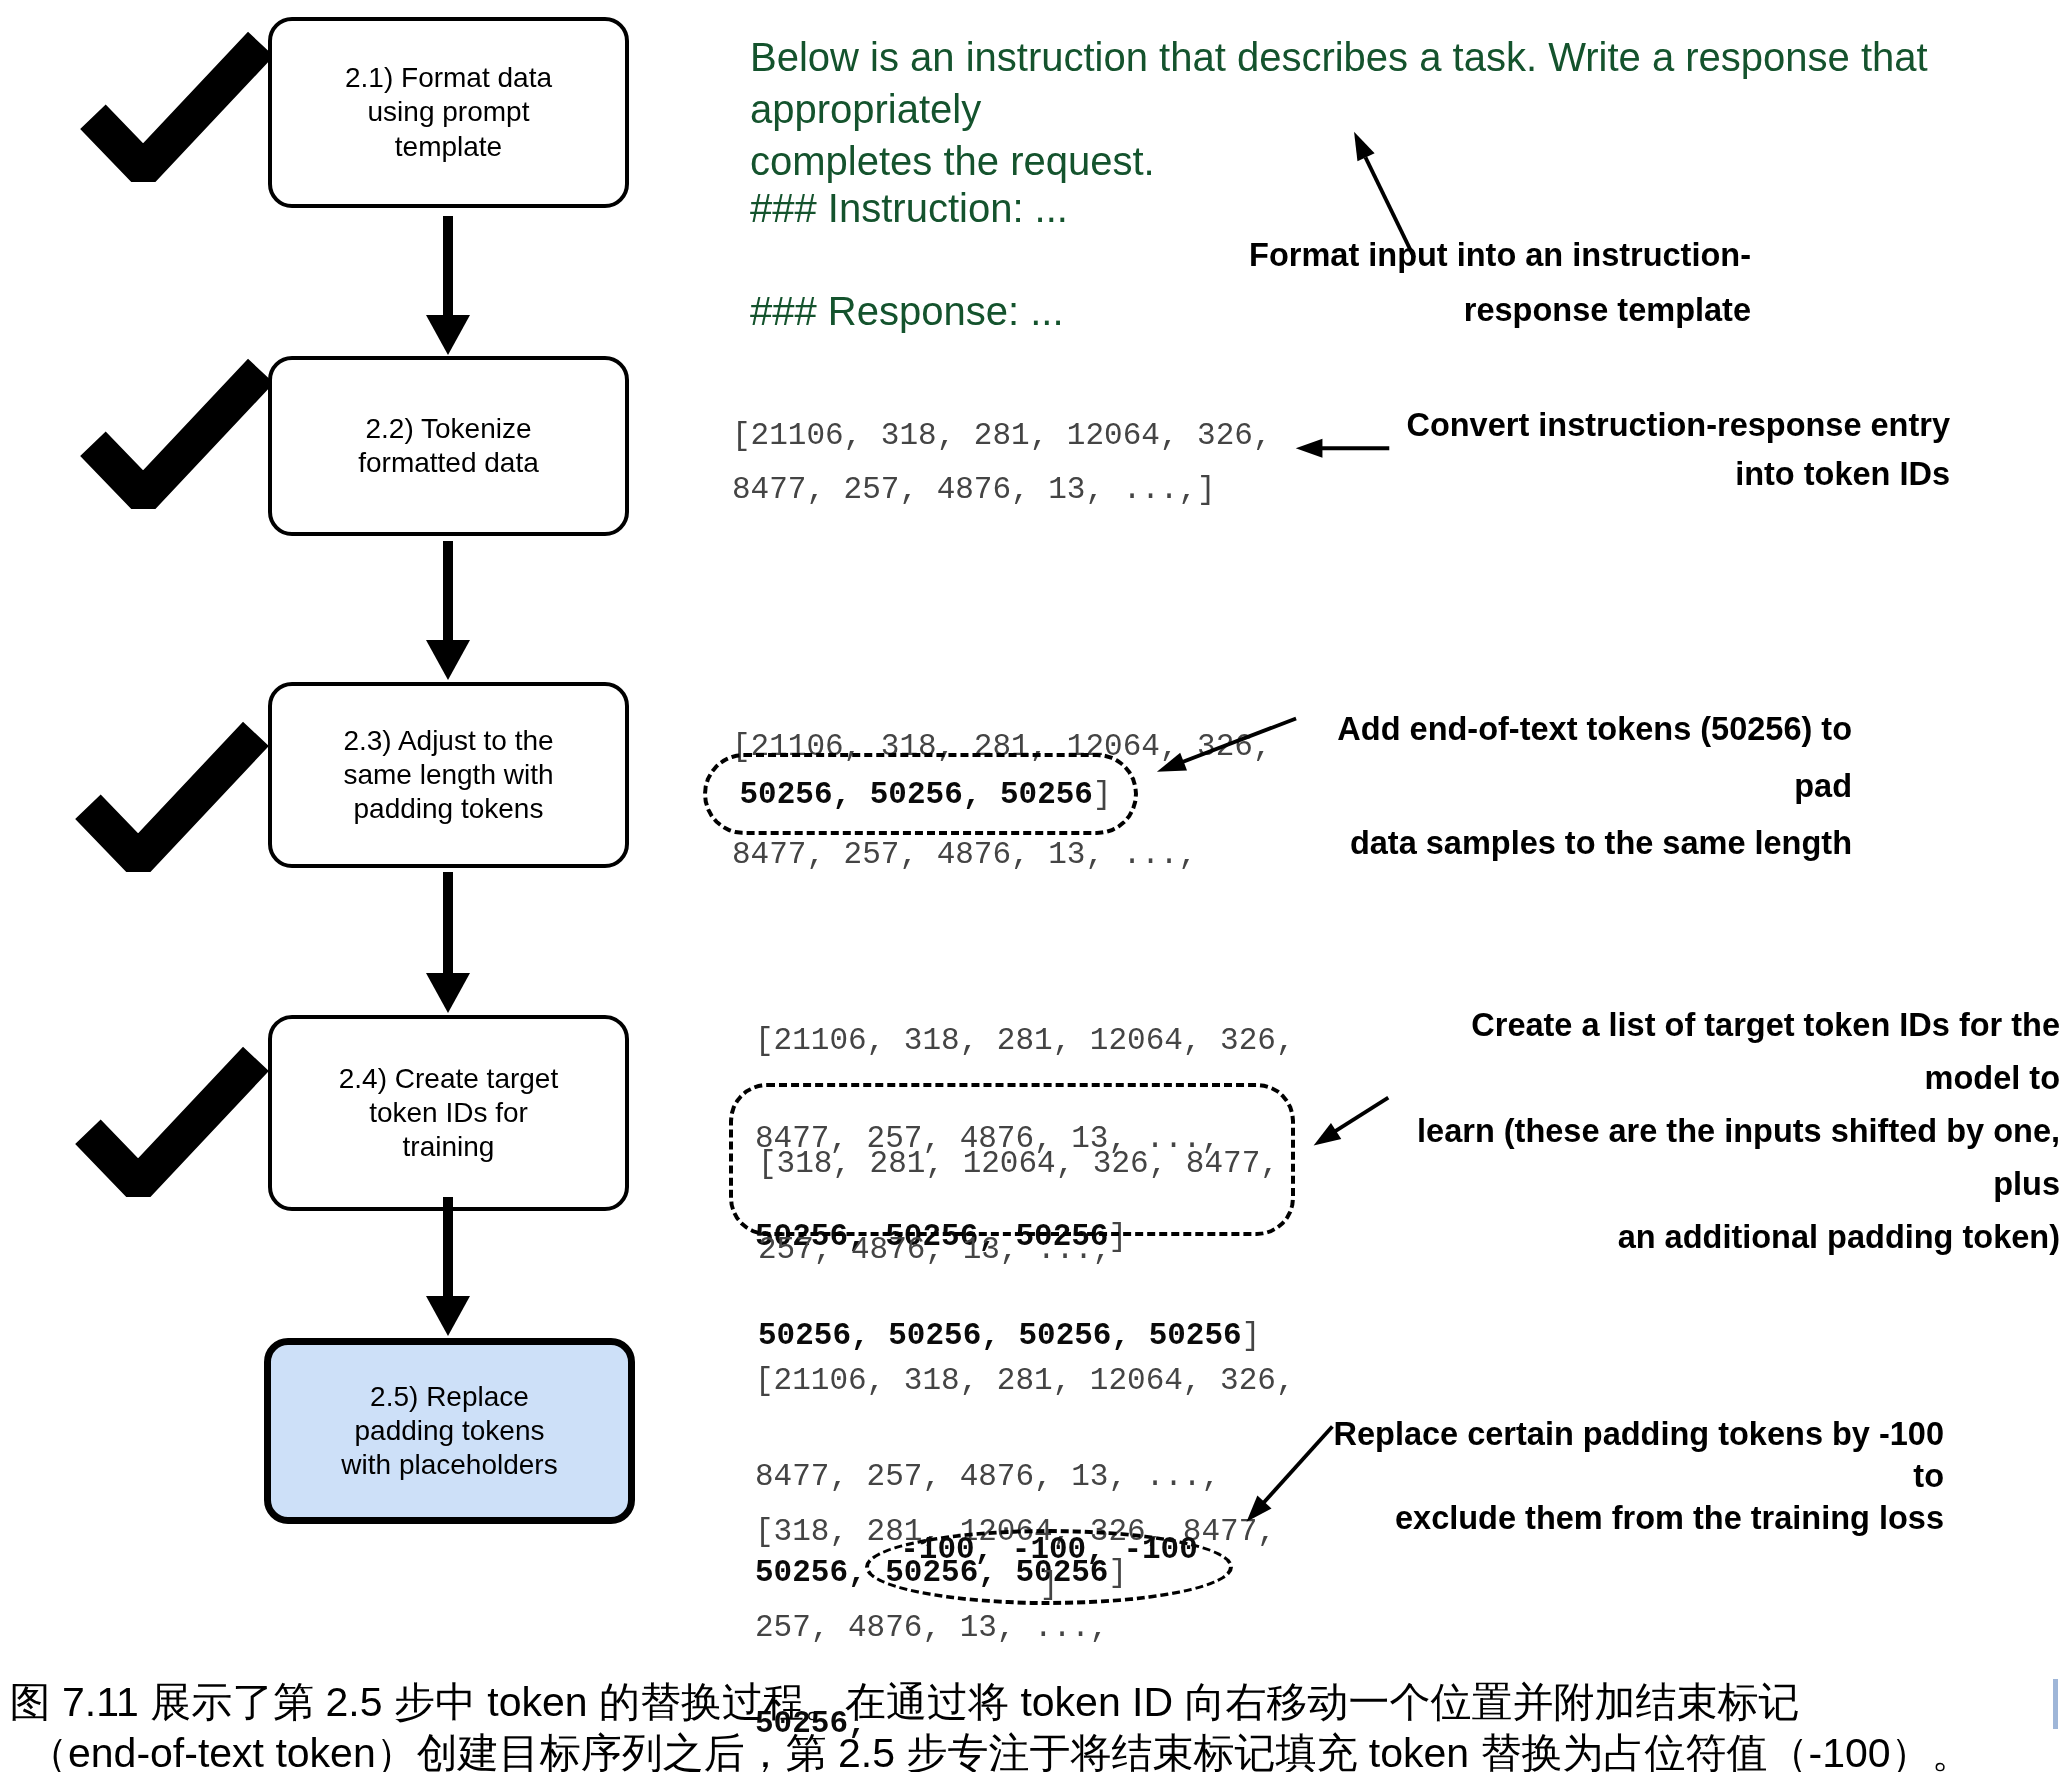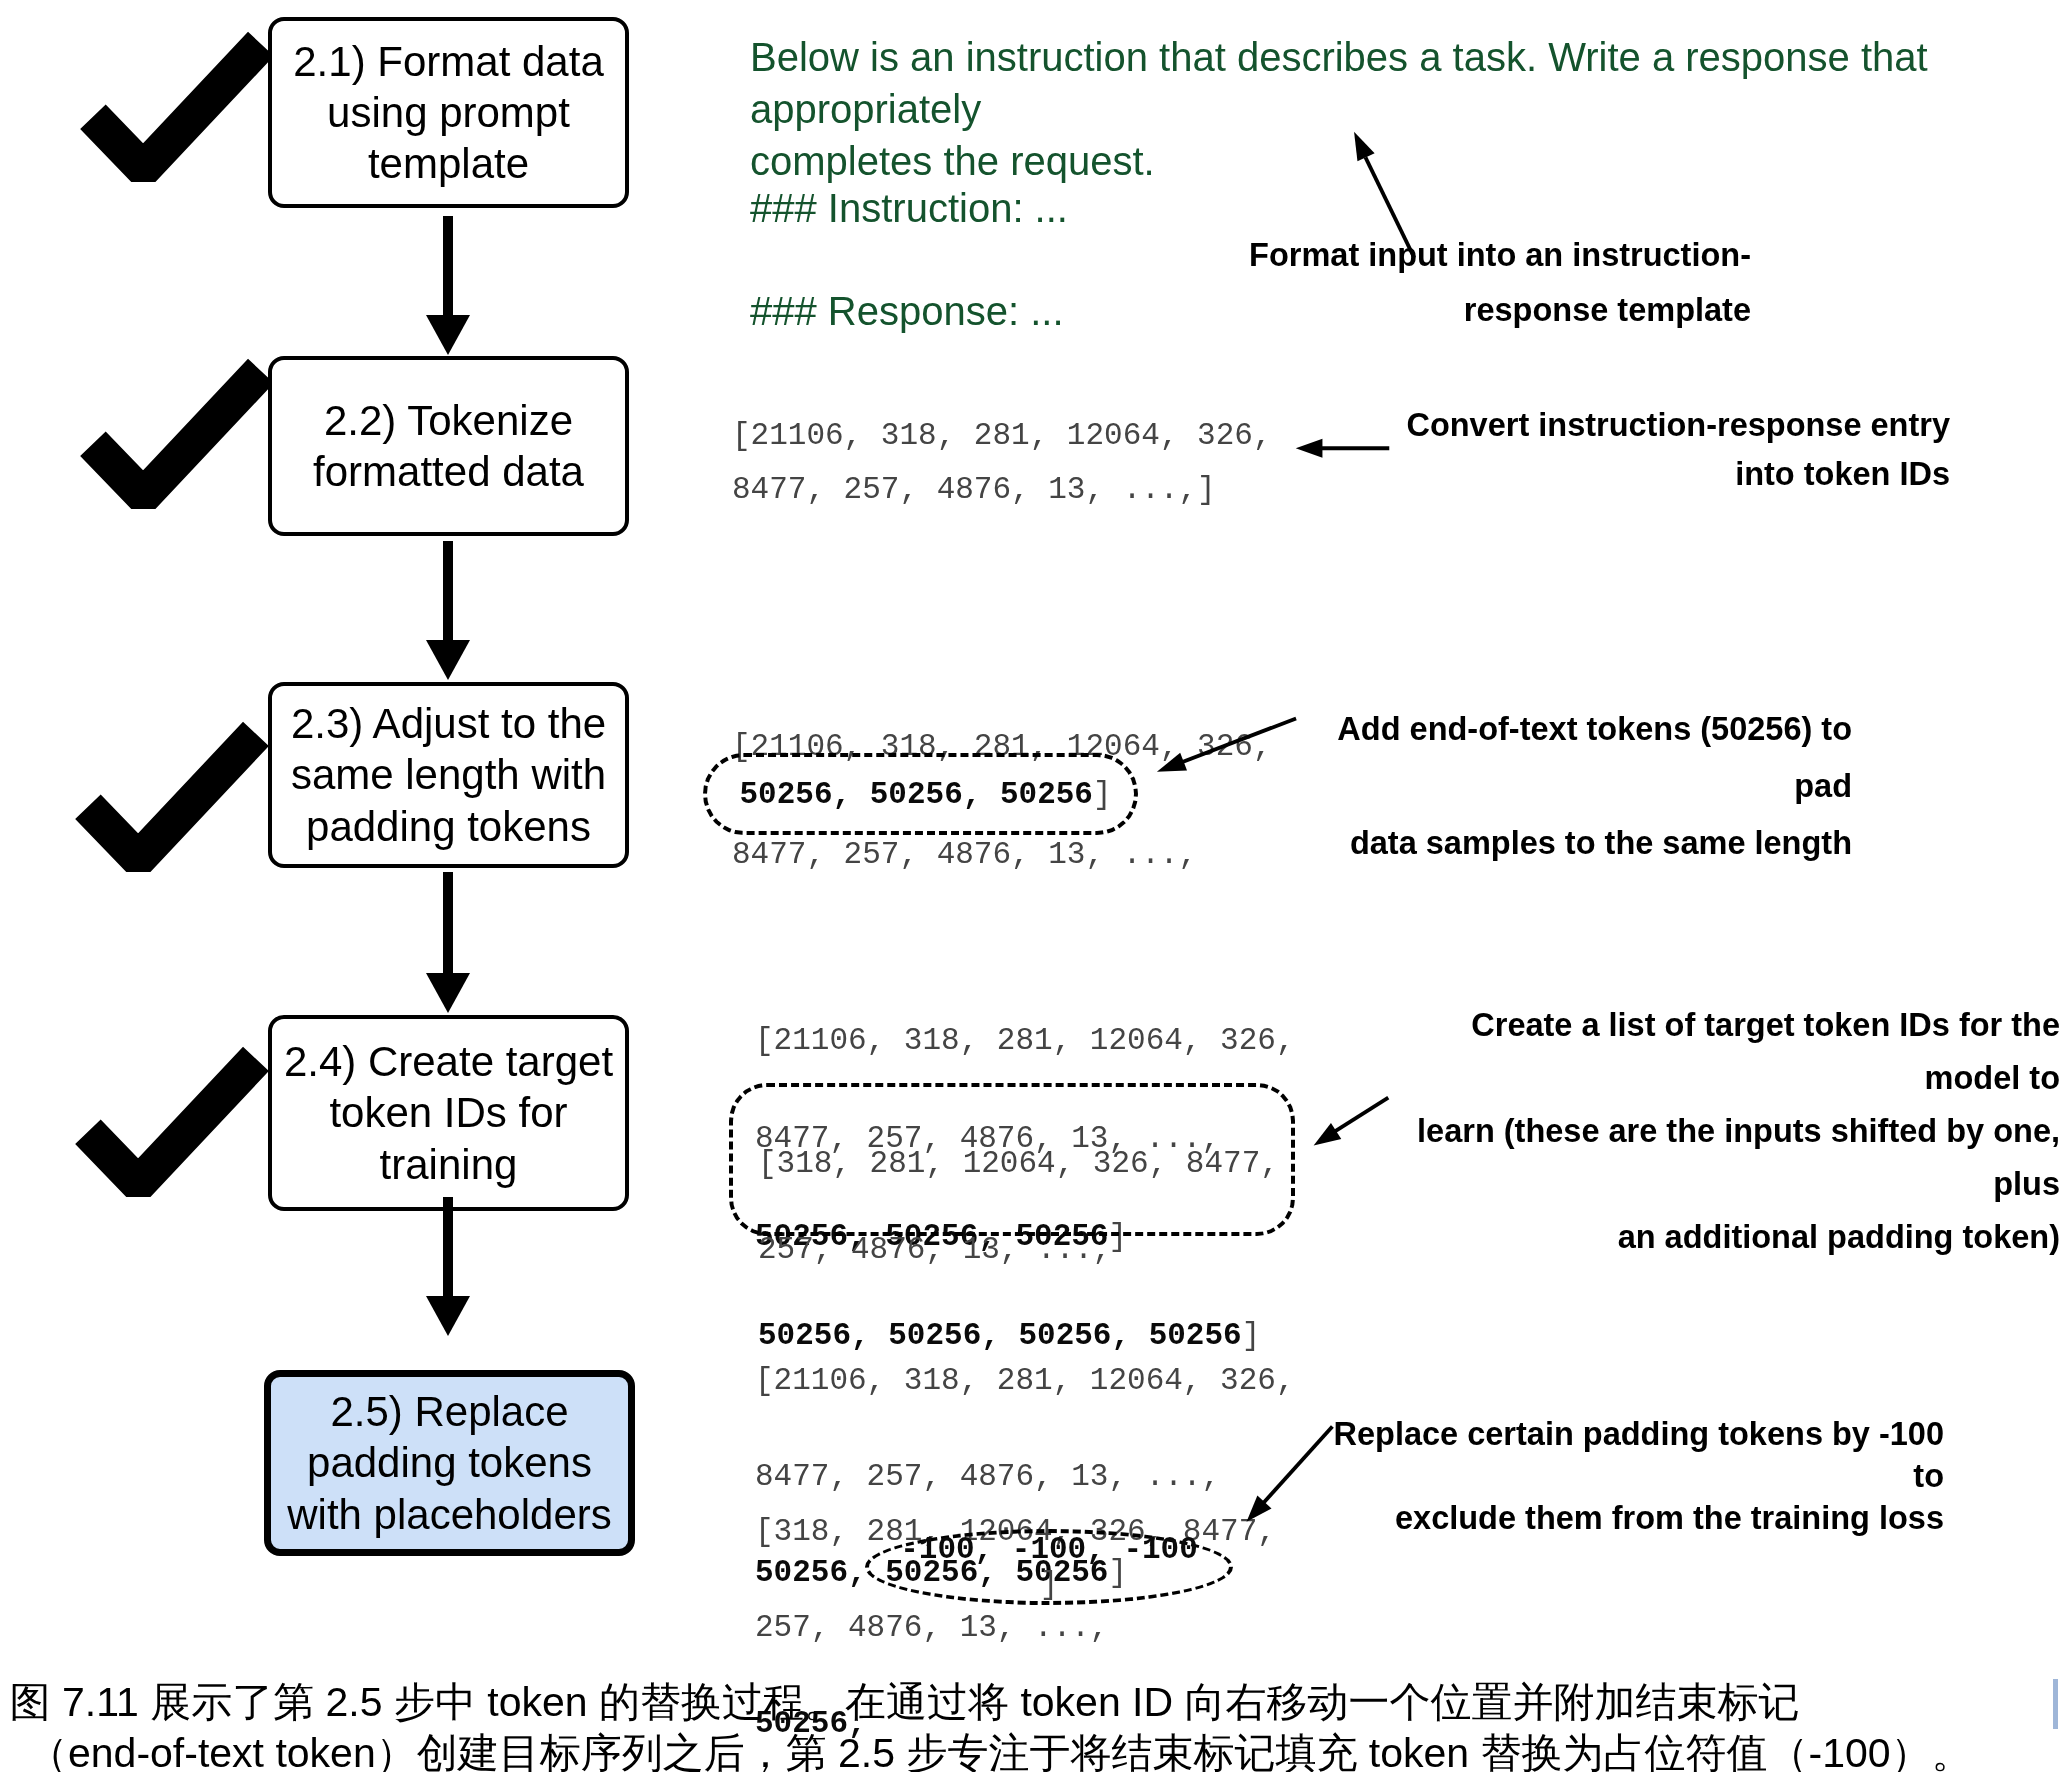--- a/index.html
+++ b/index.html
@@ -2,26 +2,26 @@
 <html><head>
 <meta charset="utf-8">
 <style>
   html,body{margin:0;padding:0;background:#ffffff;}
   #canvas{
     position:relative;width:2063px;height:1772px;background:#ffffff;
     font-family:"Liberation Sans",sans-serif;overflow:hidden;
   }
   .flow-box{
     position:absolute;left:268px;width:361px;
-    border:4.8px solid #000;border-radius:16px;background:#ffffff;
+    border:4.8px solid #000;border-radius:24px;background:#ffffff;
     display:flex;align-items:center;justify-content:center;text-align:center;
-    font-size:42px;line-height:1.22;color:#000;white-space:pre-line;
+    font-size:28px;line-height:1.22;color:#000;white-space:pre-line;
     box-sizing:border-box;
   }
-  .flow-box.highlight{background:#cde0f8;border-width:7.6px;margin-top:32px;}
+  .flow-box.highlight{background:#cde0f8;border-width:7.6px;}
   .check{position:absolute;width:196px;height:153px;}
   .varrow{position:absolute;left:426px;width:44px;}
   .varrow .shaft{position:absolute;left:17px;top:0;width:9.6px;background:#000;}
   .varrow .head{position:absolute;left:0;width:0;height:0;
     border-left:22px solid transparent;border-right:22px solid transparent;border-top:40px solid #000;}
   .prompt-text{
     position:absolute;font-size:40px;line-height:52px;color:#14532d;white-space:pre-line;margin-left:21px;
   }
   .mono{
     position:absolute;font-family:"Liberation Mono","DejaVu Sans Mono",monospace;

